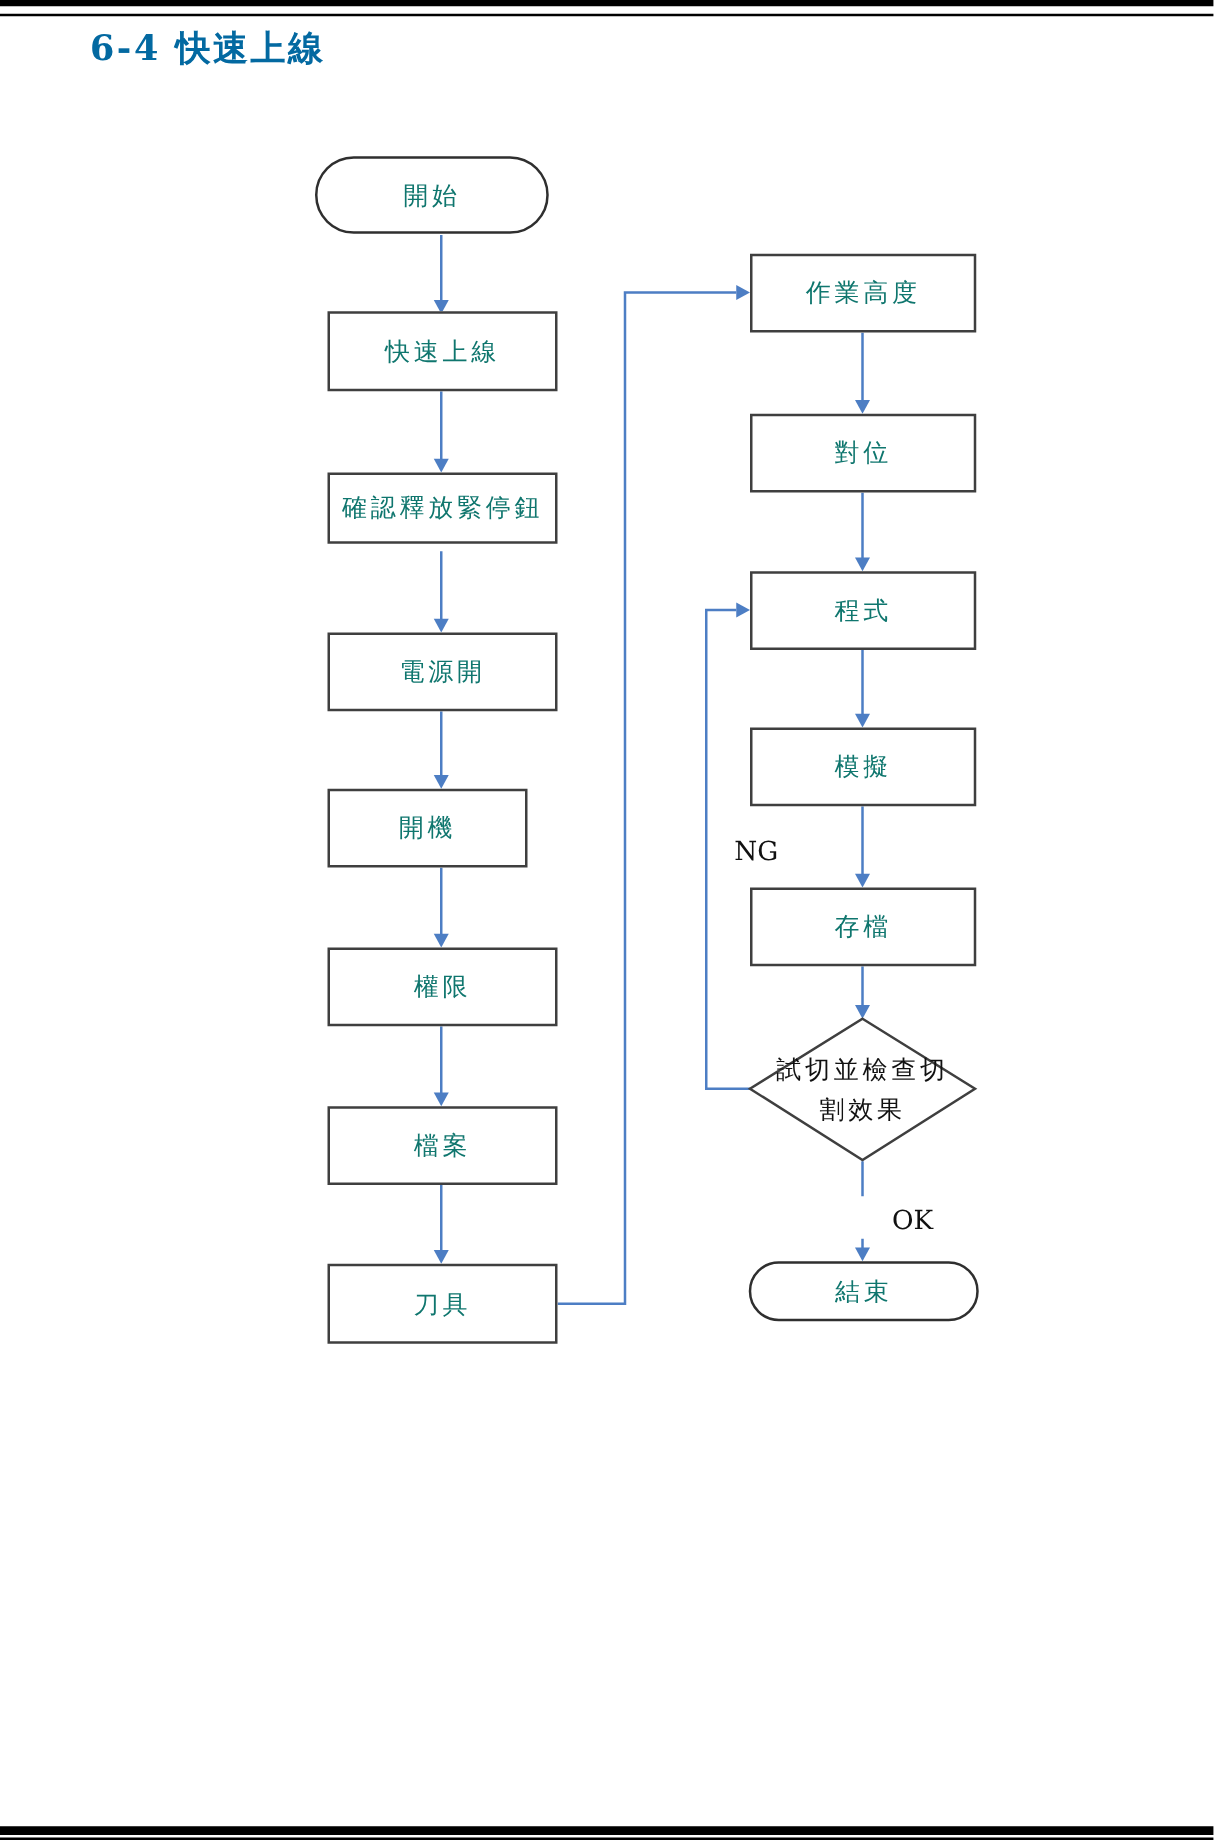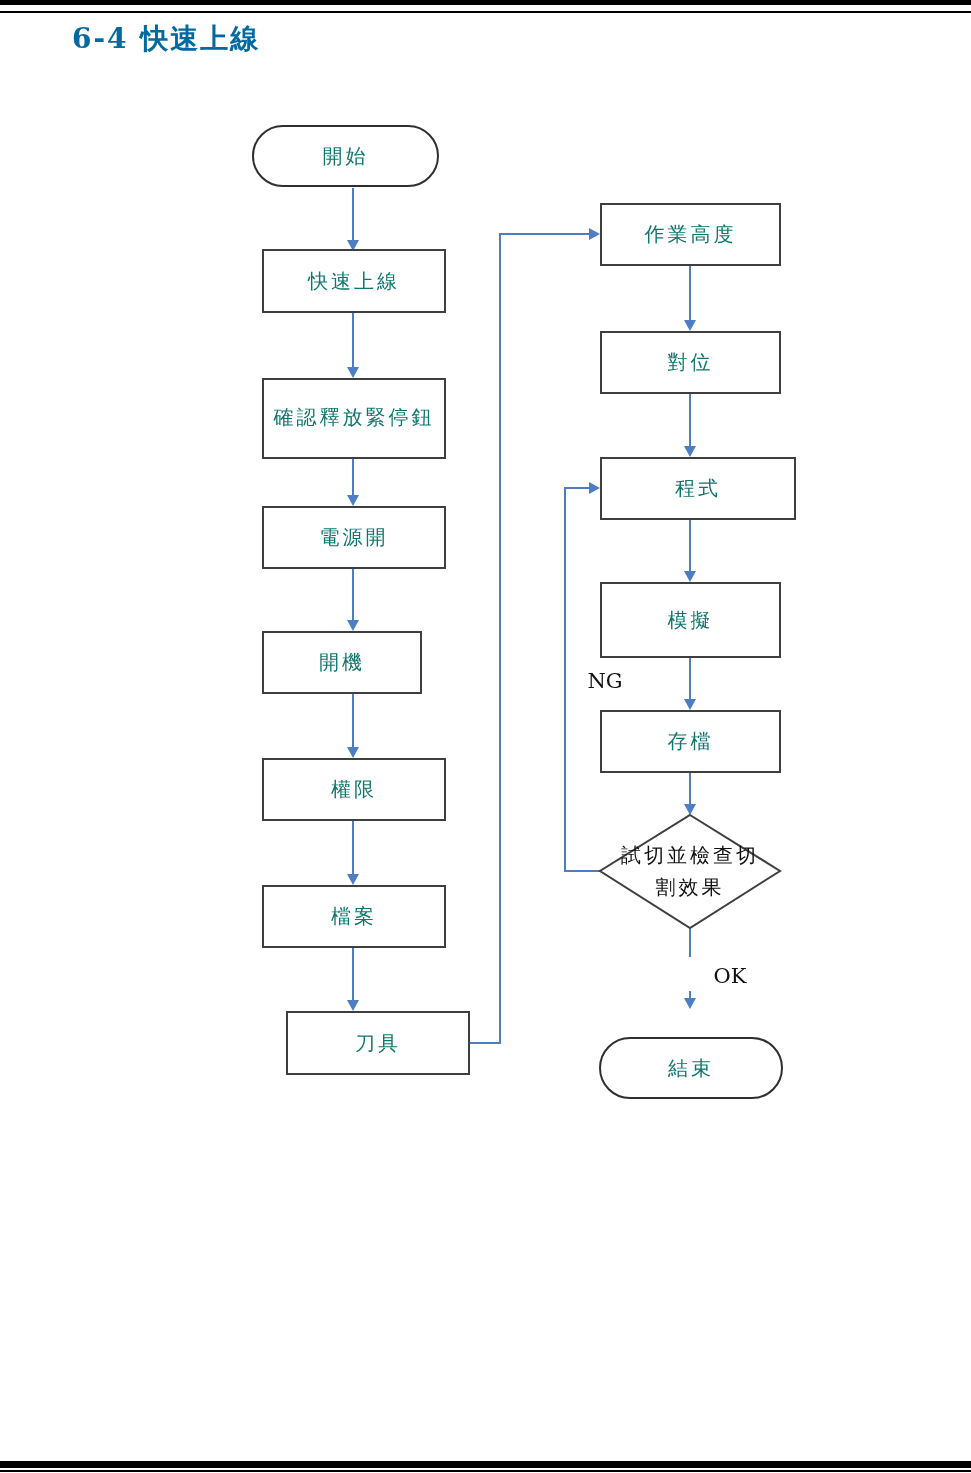--- a/index.html
+++ b/index.html
@@ -148,45 +148,45 @@
       </g>
     </g>
 
     <polygon points="690,815 780,871 690,928 600,871" fill="#ffffff" stroke-width="2" stroke="#3f3f3f"></polygon>
   </svg>
 
   <div class="node term" style="left:252px; top:125px; width:187px; height:62px;">開始</div>
 
   <div class="node proc" style="left:262px; top:249px; width:184px; height:64px;">快速上線</div>
 
-  <div class="node proc" style="left:262px; top:378px; width:184px; height:81px;font-family:Liberation Mono, monospace;">確認釋放緊停鈕</div>
+  <div class="node proc" style="left:262px; top:378px; width:184px; height:57px;">確認釋放緊停鈕</div>
 
   <div class="node proc" style="left:262px; top:506px; width:184px; height:63px;">電源開</div>
 
   <div class="node proc" style="left:262px; top:631px; width:160px; height:63px;">開機</div>
 
   <div class="node proc" style="left:262px; top:885px; width:184px; height:63px;">檔案</div>
 
   <div class="node proc" style="left:262px; top:758px; width:184px; height:63px;">權限</div>
 
-  <div class="node proc" style="left:262px; top:1011px; width:184px; height:64px;margin-left:24px;">刀具</div>
+  <div class="node proc" style="left:262px; top:1011px; width:184px; height:64px;">刀具</div>
 
   <div class="node proc" style="left:600px; top:203px; width:181px; height:63px;">作業高度</div>
 
   <div class="node proc" style="left:600px; top:331px; width:181px; height:63px;">對位</div>
 
-  <div class="node proc" style="left:600px; top:457px; width:196px; height:63px;">程式</div>
+  <div class="node proc" style="left:600px; top:457px; width:181px; height:63px;">程式</div>
 
-  <div class="node proc" style="left:600px; top:582px; width:181px; height:76px;">模擬</div>
+  <div class="node proc" style="left:600px; top:582px; width:181px; height:63px;">模擬</div>
 
   <div class="node proc" style="left:600px; top:710px; width:181px; height:63px;">存檔</div>
 
   <div class="decision-text" style="left:619px; top:836px; width:142px; height:70px;">試切並檢查切割效果</div>
 
-  <div class="node term" style="left:599px; top:1009px; width:184px; height:62px;margin-top:28px;">結束</div>
+  <div class="node term" style="left:599px; top:1009px; width:184px; height:48px;">結束</div>
 
   <div class="edge-label" style="left:545px; top:667px; width:40px; height:27px;">NG</div>
 
   <div class="edge-label" style="left:670px; top:962px; width:40px; height:27px;">OK</div>
 
   <div class="rule rule-bot-thick"></div>
   <div class="rule rule-bot-thin"></div>
 
 </div>
 

